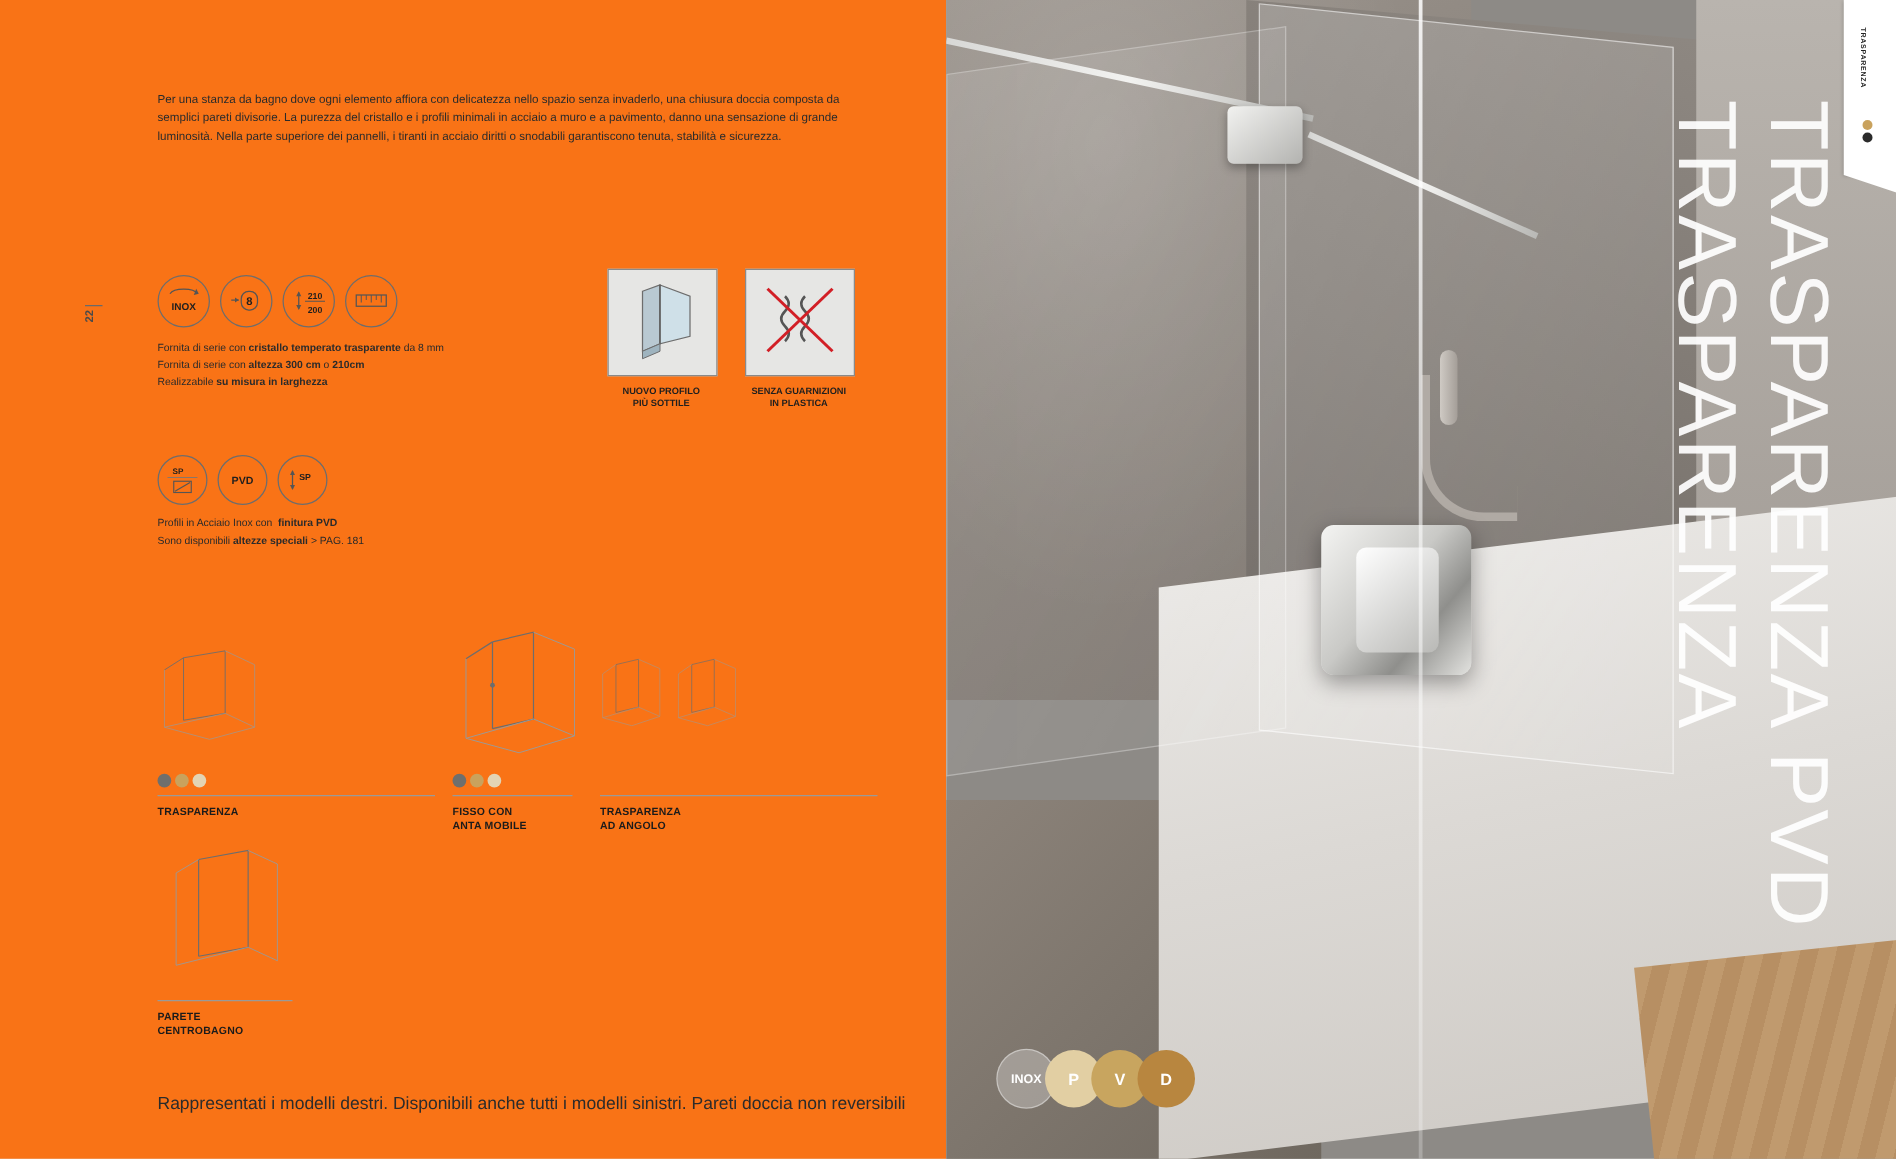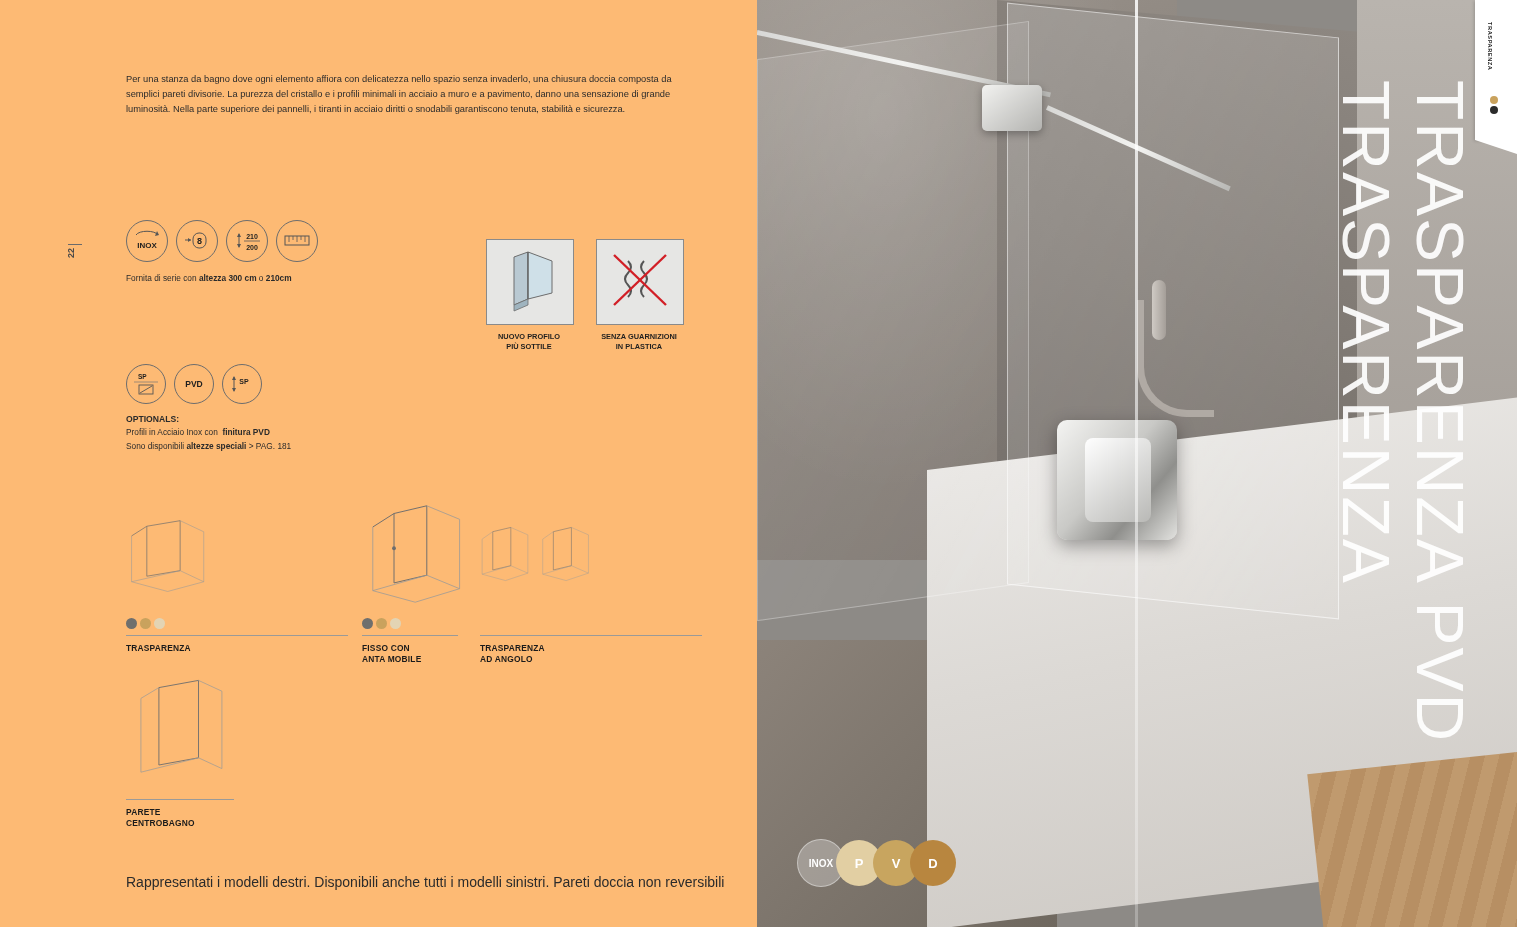--- a/index.html
+++ b/index.html
@@ -7,21 +7,21 @@
     width:1517px;height:927px;overflow:hidden;
     font-family:"Liberation Sans", sans-serif;
     background:#ffffff;
     position:relative;
   }
   .page{position:absolute;inset:0;}
 
   
   .left{
     position:absolute;left:0;top:0;width:757px;height:927px;
-    background:#fdba74;
+    background:#f97316;
   }
   .intro{
     position:absolute;left:126px;top:72px;width:580px;
     font-size:9.3px;line-height:1.62;color:#2b2b2b;
   }
   .pagenum{
     position:absolute;left:66px;top:258px;
     font-size:9px;color:#4a4a4a;font-weight:bold;
     transform:rotate(-90deg);transform-origin:left top;
   }
@@ -48,21 +48,21 @@
 
   .iconrow2{position:absolute;left:126px;top:364px;display:flex;gap:8px;align-items:flex-start;}
 
   .optionals{
     position:absolute;left:126px;top:412px;width:430px;
     font-size:8.3px;line-height:1.64;color:#2b2b2b;
   }
   .optionals .tt{font-weight:bold;font-size:8.6px;}
 
   
-  .feat{position:absolute;top:215px;margin-top:24px;}
+  .feat{position:absolute;top:215px;}
   .feat .box{
     width:86px;height:84px;border:1px solid #8a8a8a;background:#e6e6e4;
     display:flex;align-items:center;justify-content:center;
   }
   .feat .cap{
     margin-top:7px;text-align:center;font-size:7.4px;font-weight:bold;
     line-height:1.3;color:#1f1f1f;width:100px;margin-left:-7px;
   }
   #feat1{left:486px;}
   #feat2{left:596px;}
@@ -233,21 +233,23 @@
       </div>
       <div class="circ">
         <svg width="34" height="22" viewBox="0 0 34 22">
           <rect x="5" y="6" width="24" height="9" fill="none" stroke="#555" stroke-width="1"></rect>
           <path d="M9 6 L9 12 M13 6 L13 10 M17 6 L17 12 M21 6 L21 10 M25 6 L25 12" stroke="#555" stroke-width=".8"></path>
         </svg>
       </div>
     </div>
 
     <div class="spec">
+      <div>Fornita di serie con <b>cristallo temperato trasparente</b> da 8 mm</div>
       <div>Fornita di serie con <b>altezza 300 cm</b> o <b>210cm</b></div>
+      <div>Realizzabile <b>su misura in larghezza</b></div>
     </div>
 
     <div class="iconrow2">
       <div class="circ sm">
         <svg width="32" height="28" viewBox="0 0 32 28">
           <text x="8" y="9" font-size="6.5" fill="#1f1f1f" font-family="Liberation Sans, sans-serif" font-weight="bold">SP</text>
           <line x1="4" y1="12" x2="28" y2="12" stroke="#777" stroke-width=".7"></line>
           <rect x="9" y="15" width="14" height="9" fill="none" stroke="#555" stroke-width=".9"></rect>
           <line x1="10" y1="23" x2="22" y2="16" stroke="#555" stroke-width=".9"></line>
         </svg>
@@ -261,21 +263,20 @@
         <svg width="32" height="26" viewBox="0 0 32 26">
           <text x="18" y="13" font-size="7" text-anchor="middle" fill="#1f1f1f" font-family="Liberation Sans, sans-serif" font-weight="bold">SP</text>
           <path d="M8 20 L8 6" stroke="#555" stroke-width="1"></path>
           <path d="M8 5 L6 9 L10 9 Z" fill="#555"></path>
           <path d="M8 21 L6 17 L10 17 Z" fill="#555"></path>
         </svg>
       </div>
     </div>
 
     <div class="optionals">
-      <div class="tt">OPTIONALS:</div>
       <div>Profili in Acciaio Inox con&nbsp; <b>finitura PVD</b></div>
       <div>Sono disponibili <b>altezze speciali</b> &gt; PAG. 181</div>
     </div>
 
     <div class="feat" id="feat1">
       <div class="box">
         <svg width="72" height="70" viewBox="0 0 72 70">
           <polygon points="20,10 34,5 34,52 20,58" fill="#b9c9d2" stroke="#6d6d6d" stroke-width="1"></polygon>
           <polygon points="34,5 58,14 58,46 34,52" fill="#cfe0e8" stroke="#6d6d6d" stroke-width="1"></polygon>
           <line x1="34" y1="5" x2="34" y2="52" stroke="#5a5a5a" stroke-width="1"></line>

